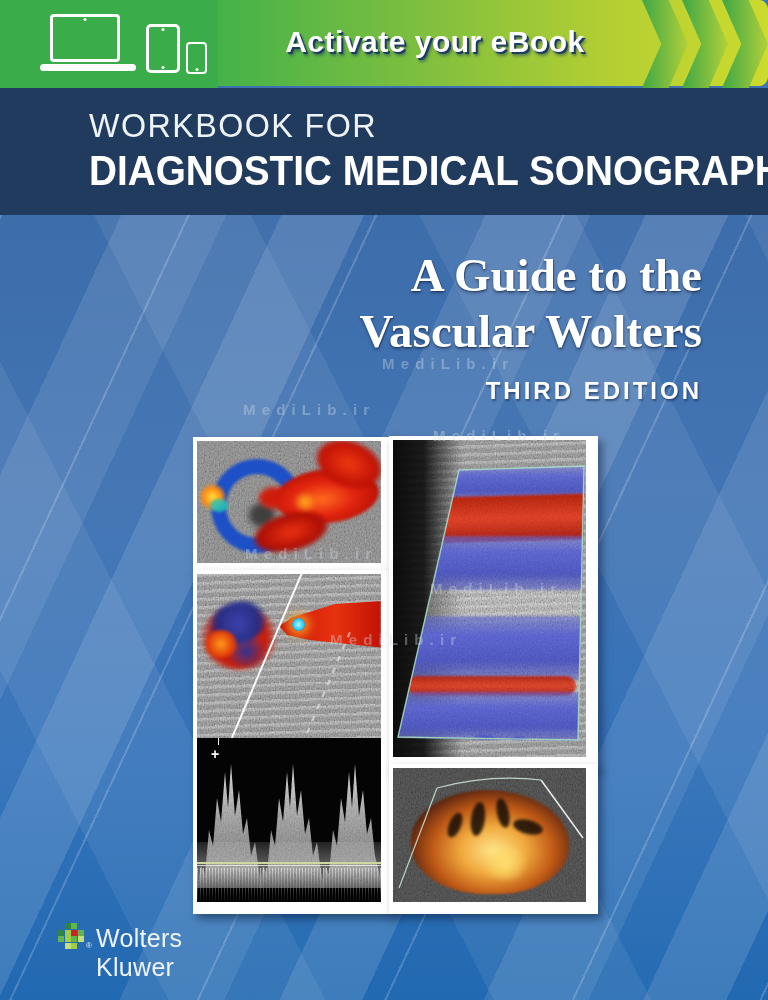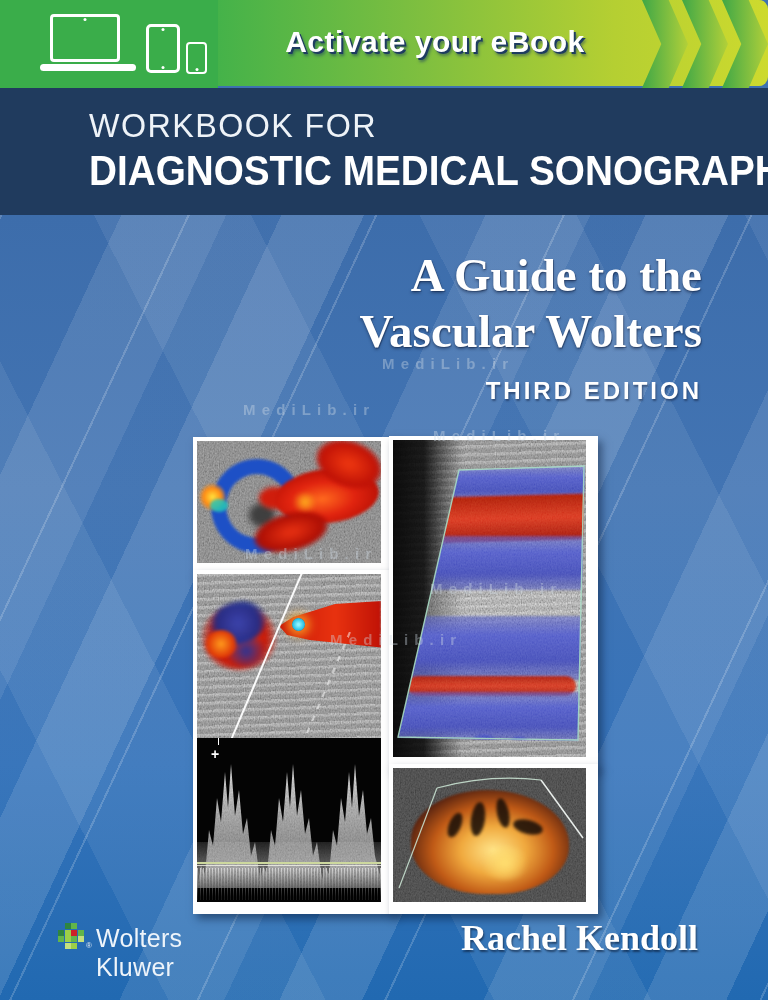--- a/index.html
+++ b/index.html
@@ -345,16 +345,15 @@
           <span class="sq-gmid"></span>
           <span class="sq-gpale"></span>
         <span class="sq-none"></span>
           <span class="sq-gpale"></span>
           <span class="sq-glime"></span>
           <span class="sq-none"></span>
       </div>
       <span class="wk-reg">®</span>
       <span class="wk-name">Wolters Kluwer</span>
     </div>
-    <div class="author">Rachel Kendoll</div>
 
   </div>
 </div>
 
 </body></html>

